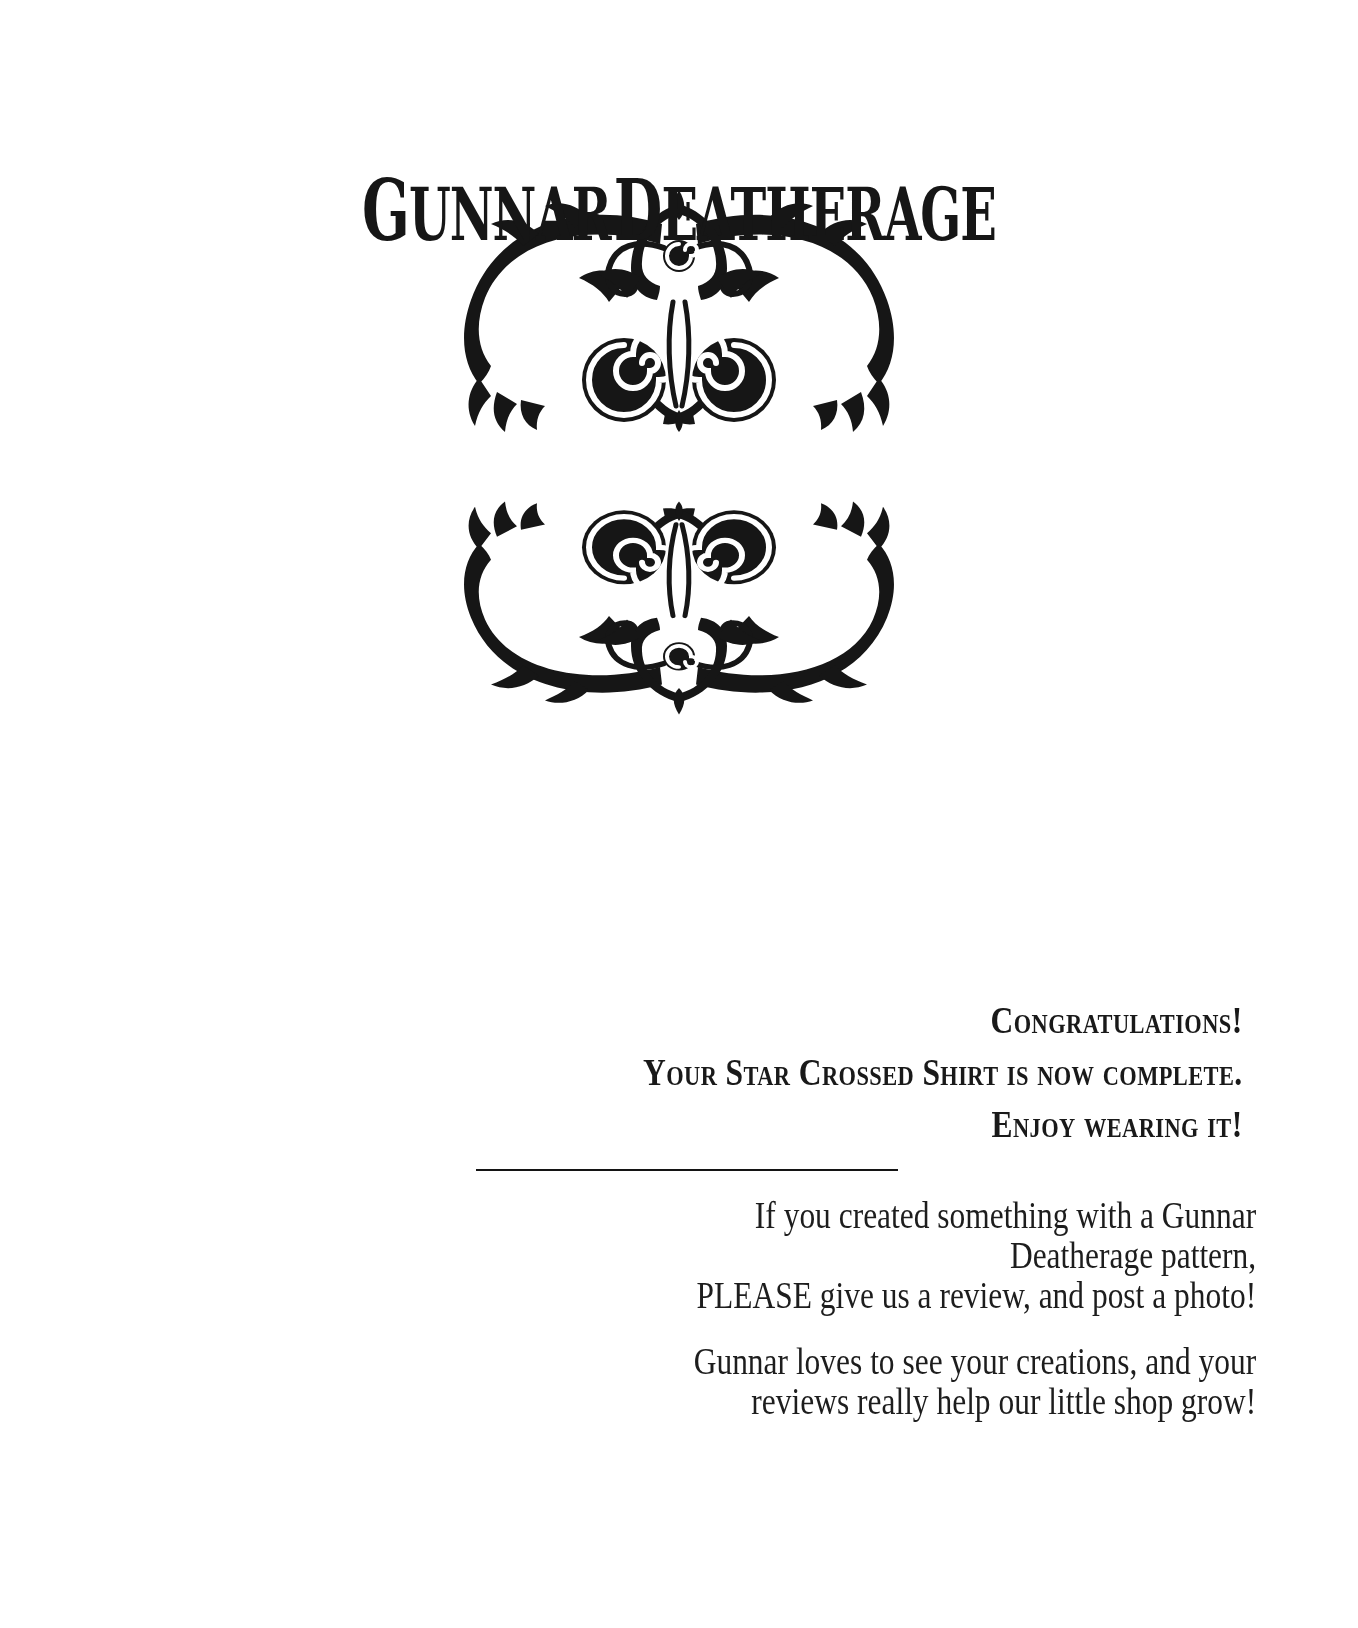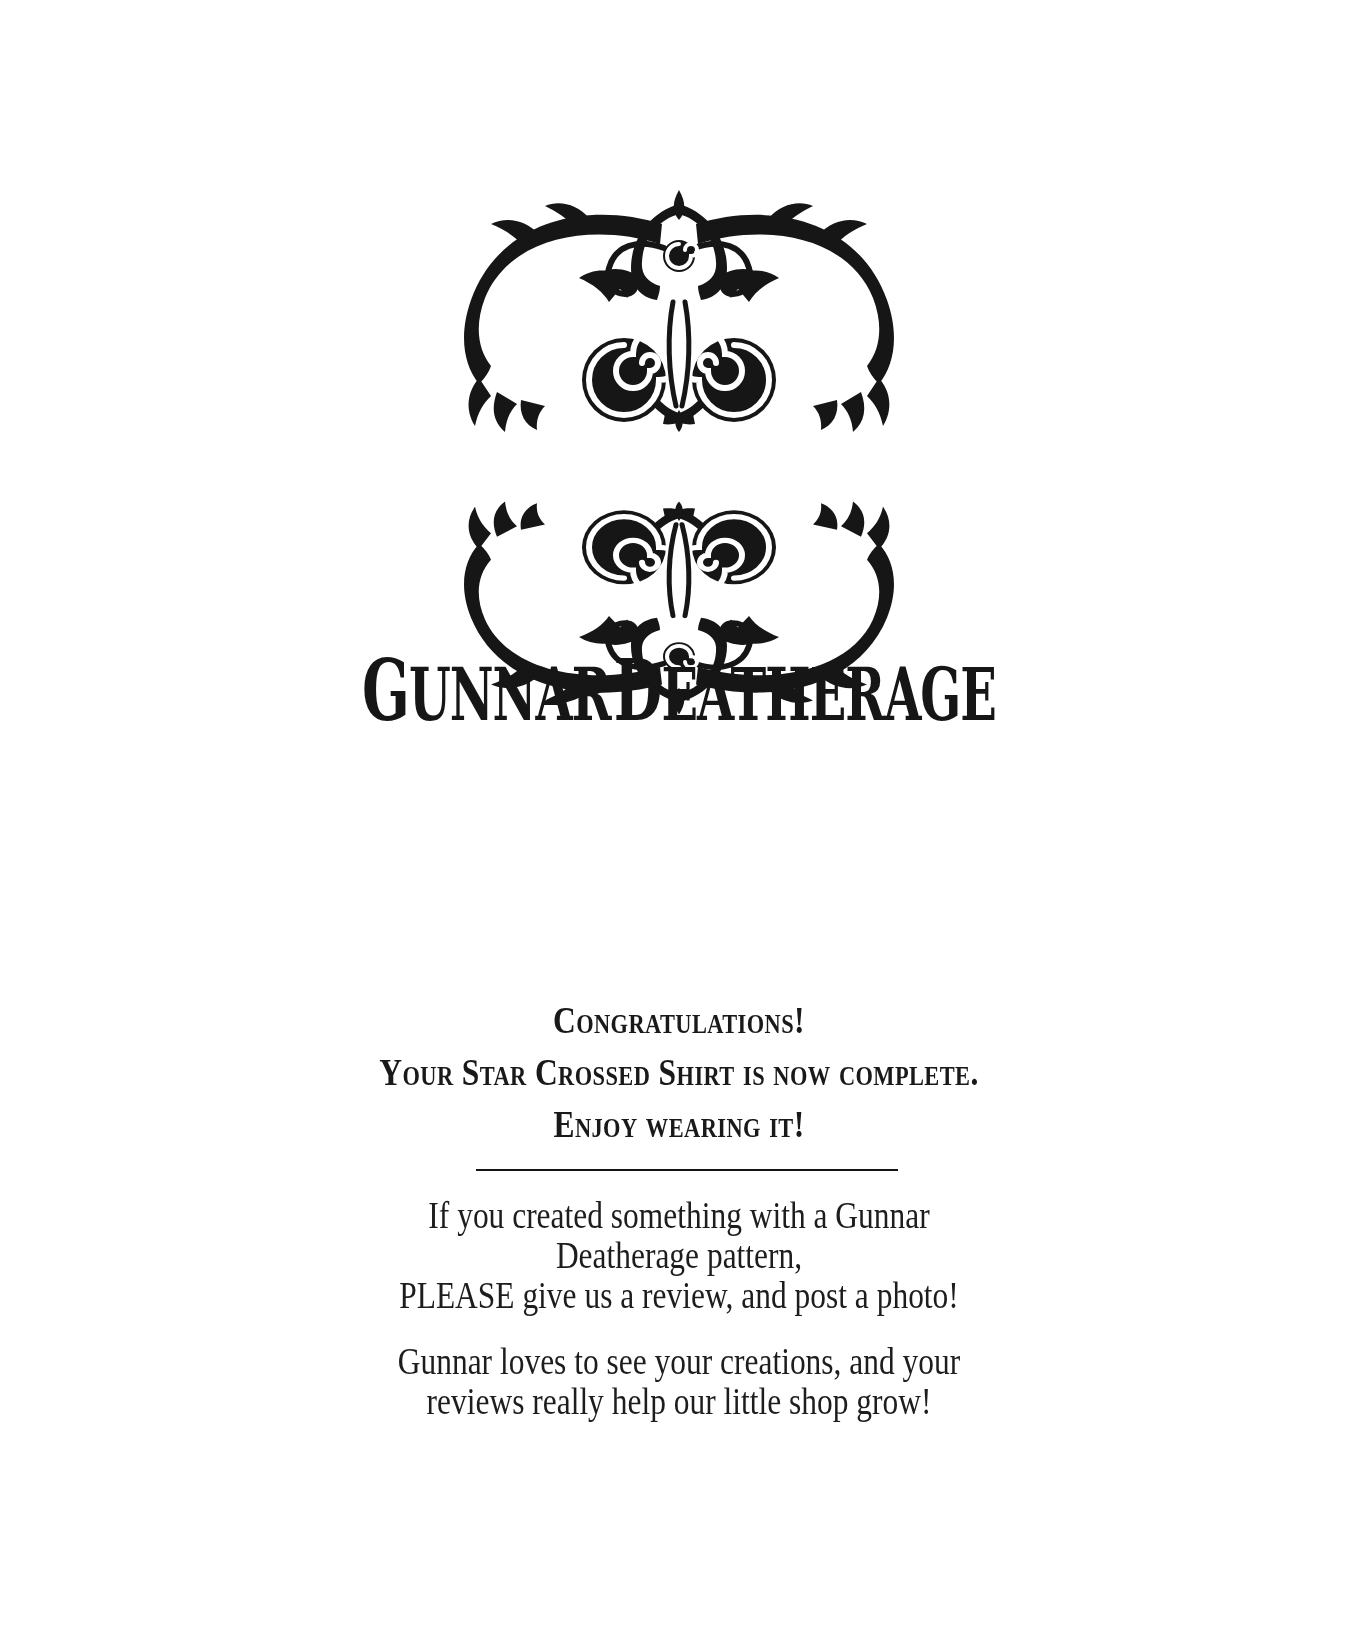--- a/index.html
+++ b/index.html
@@ -5,33 +5,33 @@
   html,body{margin:0;padding:0;background:#fff;}
   .page{
     position:relative;width:1358px;height:1628px;background:#ffffff;
     overflow:hidden;color:#1b1b1b;font-family:"Liberation Serif",serif;
   }
 
   
   .logo{position:absolute;left:379px;top:182px;width:600px;height:536px;}
   .logo svg{position:absolute;inset:0;width:100%;height:100%;}
   .wordmark{
-    position:absolute;inset:0;display:flex;align-items:flex-end;justify-content:center;
+    position:absolute;inset:0;display:flex;align-items:flex-start;justify-content:center;
     gap:0.22em;pointer-events:none;
   }
   .wordmark .words{display:flex;gap:0.20em;transform:scaleY(1.5);}
   .word{
     display:inline-block;font-family:"DejaVu Serif",serif;font-weight:700;
     font-size:48px;line-height:1;color:#161616;text-transform:uppercase;
     letter-spacing:-1px;white-space:nowrap;
   }
   .word::first-letter{font-size:56px;}
 
   
-  .column{position:absolute;left:0;top:994px;width:100%;text-align:center;}
+  .column{position:absolute;left:0;top:994px;width:100%;text-align:right;}
   .headline-line{
     font-family:"Liberation Serif",serif;font-weight:700;font-size:38px;
     line-height:52px;font-variant:small-caps;letter-spacing:0.5px;
     transform:scaleX(0.83);color:#191919;
   }
   .divider{
     width:422px;height:0;border-top:2.5px solid #141414;
     margin:19px auto 0;transform:translateX(8px);
   }
   .para{

